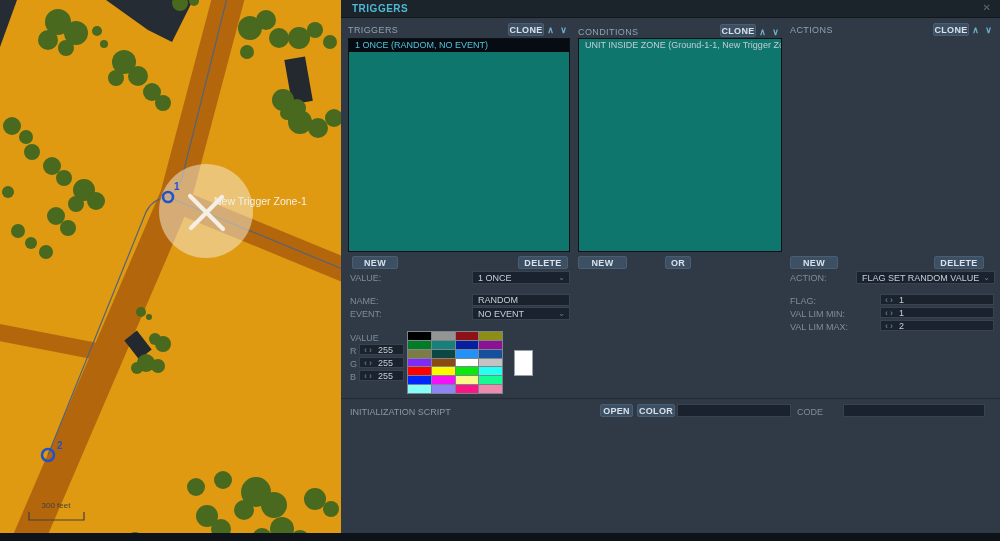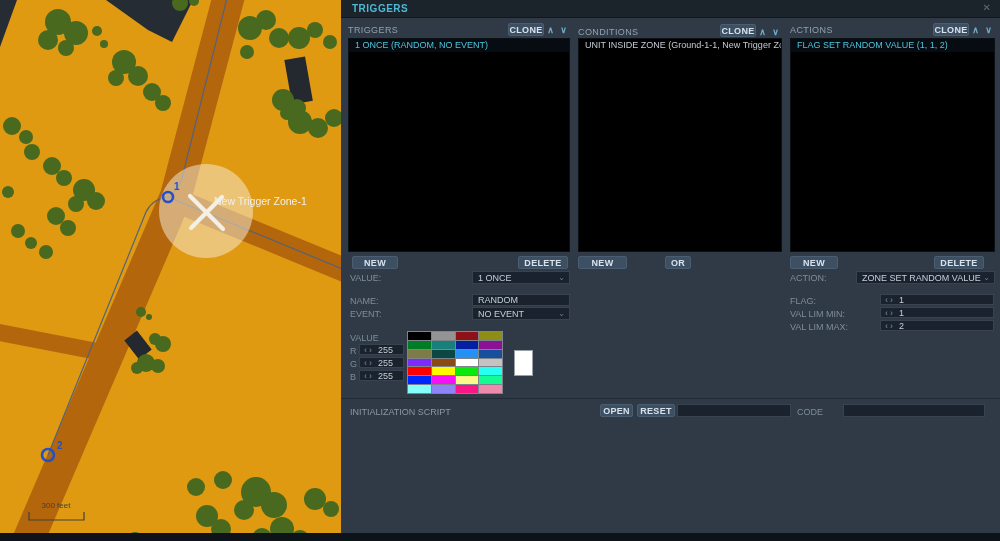--- a/index.html
+++ b/index.html
@@ -16,21 +16,21 @@
   .titlebar .title{color:#4fb9d5;font-size:10px;font-weight:bold;letter-spacing:.5px;margin-left:11px;}
   .titlebar .close{position:absolute;right:9px;top:2px;color:#5e6b78;font-size:10px;cursor:pointer;}
 
   .colhead{position:absolute;height:15px;display:flex;align-items:center;}
   .colhead .hlabel{color:#93a1af;font-size:9px;letter-spacing:.4px;flex:1;}
   .btn{background:#3d4f62;color:#d8e2ec;font-size:9px;font-weight:bold;letter-spacing:.3px;
     border:1px solid #4a5d71;border-radius:2px;display:flex;align-items:center;justify-content:center;
     cursor:pointer;box-sizing:border-box;}
   .chev{color:#6faece;font-size:9px;font-weight:bold;width:13px;text-align:center;cursor:pointer;}
 
-  .listbox{position:absolute;background:#000000;border:1px solid #0c1116;box-sizing:border-box;overflow:hidden;}
+  .listbox{position:absolute;background:#0f766e;border:1px solid #0c1116;box-sizing:border-box;overflow:hidden;}
   .list-item{height:13px;line-height:13px;font-size:9px;color:#c2cbd4;padding-left:6px;
     white-space:nowrap;cursor:pointer;}
   .list-item.selected{background:#060c11;color:#4fc4dc;}
 
   .flabel{position:absolute;color:#7e8c9a;font-size:9px;white-space:nowrap;}
   .dropdown,.tinput,.spinner{position:absolute;background:#1a232d;border:1px solid #39434f;
     box-sizing:border-box;color:#c5cfd8;font-size:9px;display:flex;align-items:center;cursor:pointer;}
   .dropdown .dval{flex:1;padding-left:5px;white-space:nowrap;overflow:hidden;}
   .dropdown .dchev{color:#6b7b8b;font-size:8px;padding-right:4px;}
   .tinput{padding-left:5px;}
@@ -187,23 +187,20 @@
       <span class="chev">∧</span>
       <span class="chev">∨</span>
     </div>
 
     <div class="listbox" style="left:7px;top:38px;width:222px;height:214px;">
         <div class="list-item selected">1 ONCE (RANDOM, NO EVENT)</div>
       </div>
     <div class="listbox" style="left:237px;top:38px;width:204px;height:214px;">
         <div class="list-item">UNIT INSIDE ZONE (Ground-1-1, New Trigger Zone-1)</div>
       </div>
-    <div class="listbox" style="left:449px;top:38px;width:205px;height:214px;">
-        <div class="list-item selected">FLAG SET RANDOM VALUE (1, 1, 2)</div>
-      </div>
 
     <div class="btn" style="position:absolute;left:11px;top:256px;width:46px;height:13px;">NEW</div>
     <div class="btn" style="position:absolute;left:177px;top:256px;width:50px;height:13px;">DELETE</div>
     <div class="btn" style="position:absolute;left:237px;top:256px;width:49px;height:13px;">NEW</div>
     <div class="btn" style="position:absolute;left:324px;top:256px;width:26px;height:13px;">OR</div>
     <div class="btn" style="position:absolute;left:449px;top:256px;width:48px;height:13px;">NEW</div>
     <div class="btn" style="position:absolute;left:593px;top:256px;width:50px;height:13px;">DELETE</div>
 
     <span class="flabel" style="left:9px;top:273px;">VALUE:</span>
     <div class="dropdown" style="left:131px;top:271px;width:98px;height:13px;">
@@ -264,21 +261,21 @@
         <div class="swatch" style="background: rgb(21, 251, 148);"></div>
         <div class="swatch" style="background: rgb(132, 255, 249);"></div>
         <div class="swatch" style="background: rgb(142, 131, 247);"></div>
         <div class="swatch" style="background: rgb(251, 22, 133);"></div>
         <div class="swatch" style="background: rgb(238, 139, 172);"></div>
       </div>
     <div class="sel-swatch" style="left: 173px; top: 350px; width: 19px; height: 26px; background: rgb(255, 255, 255);"></div>
 
     <span class="flabel" style="left:449px;top:273px;">ACTION:</span>
     <div class="dropdown" style="left:515px;top:271px;width:139px;height:13px;">
-      <span class="dval">ZONE SET RANDOM VALUE</span>
+      <span class="dval">FLAG SET RANDOM VALUE</span>
       <span class="dchev">⌄</span>
     </div>
     <span class="flabel" style="left:449px;top:296px;">FLAG:</span>
     <div class="spinner" style="left:539px;top:294px;width:114px;height:11px;">
       <span class="arr l">‹</span>
       <span class="arr">›</span>
       <span class="sval">1</span>
     </div>
     <span class="flabel" style="left:449px;top:309px;">VAL LIM MIN:</span>
     <div class="spinner" style="left:539px;top:307px;width:114px;height:11px;">
@@ -289,20 +286,20 @@
     <span class="flabel" style="left:449px;top:322px;">VAL LIM MAX:</span>
     <div class="spinner" style="left:539px;top:320px;width:114px;height:11px;">
       <span class="arr l">‹</span>
       <span class="arr">›</span>
       <span class="sval">2</span>
     </div>
 
     <div class="divider" style="top:398px;"></div>
     <span class="flabel" style="left:9px;top:407px;color:#8a97a4;">INITIALIZATION SCRIPT</span>
     <div class="btn" style="position:absolute;left:259px;top:404px;width:33px;height:13px;">OPEN</div>
-    <div class="btn" style="position:absolute;left:296px;top:404px;width:38px;height:13px;">RESET</div>
+    <div class="btn" style="position:absolute;left:296px;top:404px;width:38px;height:13px;">COLOR</div>
     <div class="tinput" style="left:336px;top:404px;width:114px;height:13px;"></div>
     <span class="flabel" style="left:456px;top:407px;">CODE</span>
     <div class="tinput" style="left:502px;top:404px;width:142px;height:13px;"></div>
   </div>
 
   <div class="bottombar"></div>
 </div>
 
 </body></html>

